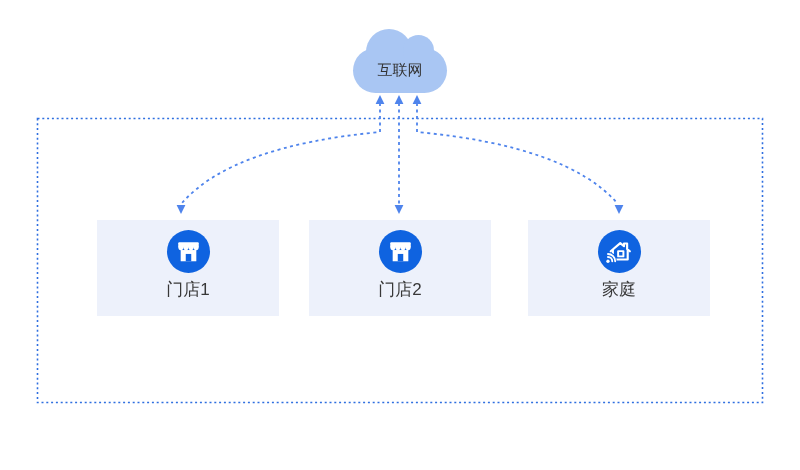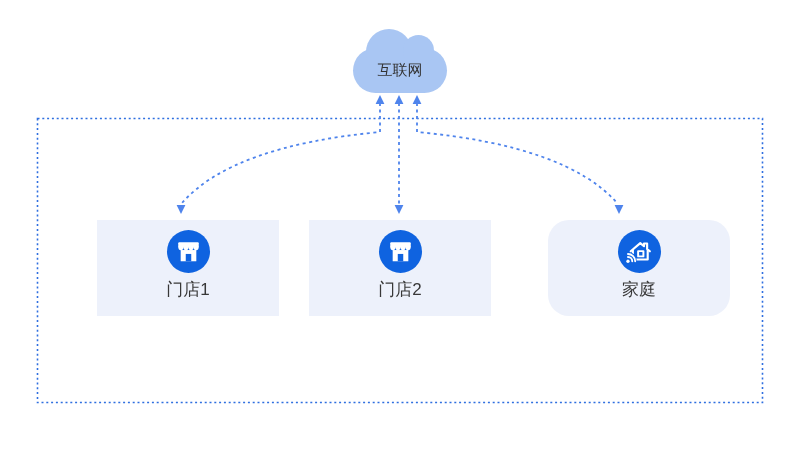--- a/index.html
+++ b/index.html
@@ -75,21 +75,21 @@
     position: absolute;
     top: 220px;
     width: 182px; height: 96px;
     background: var(--node-fill);
     display: flex;
     flex-direction: column;
     align-items: center;
   }
   .node-1 { left: 97px; }
   .node-2 { left: 309px; text-align: right; }
-  .node-3 { left: 548px; border-radius: 21px; }
+  .node-3 { left: 528px; }
   .icon-circle {
     margin-top: 10px;
     width: 43px; height: 43px;
     border-radius: 50%;
     background: var(--icon-circle-fill);
     display: flex; align-items: center; justify-content: center;
   }
   .icon-circle svg { display: block; }
   .node-label {
     margin-top: 7px;

